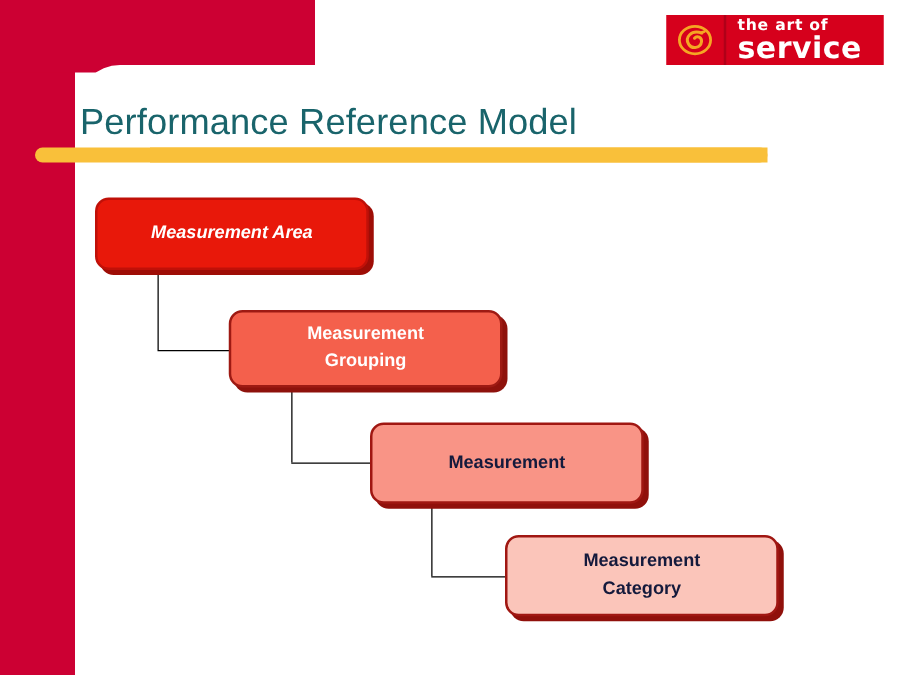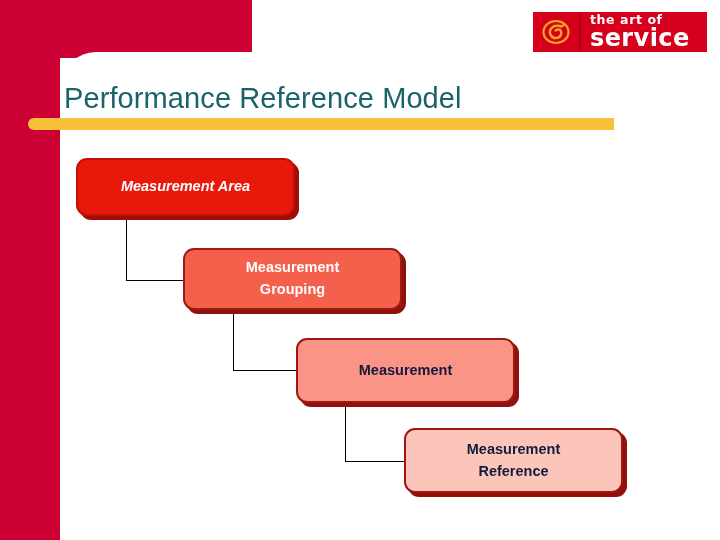--- a/index.html
+++ b/index.html
@@ -241,18 +241,18 @@
 
     <div class="node node-3">
       <div>
         <span class="node-label">Measurement</span>
       </div>
     </div>
 
     <div class="node node-4">
       <div>
         <span class="node-label">Measurement</span>
-        <span class="node-label">Reference</span>
+        <span class="node-label">Category</span>
       </div>
     </div>
 
   </div>
 </div>
 
 </body></html>

